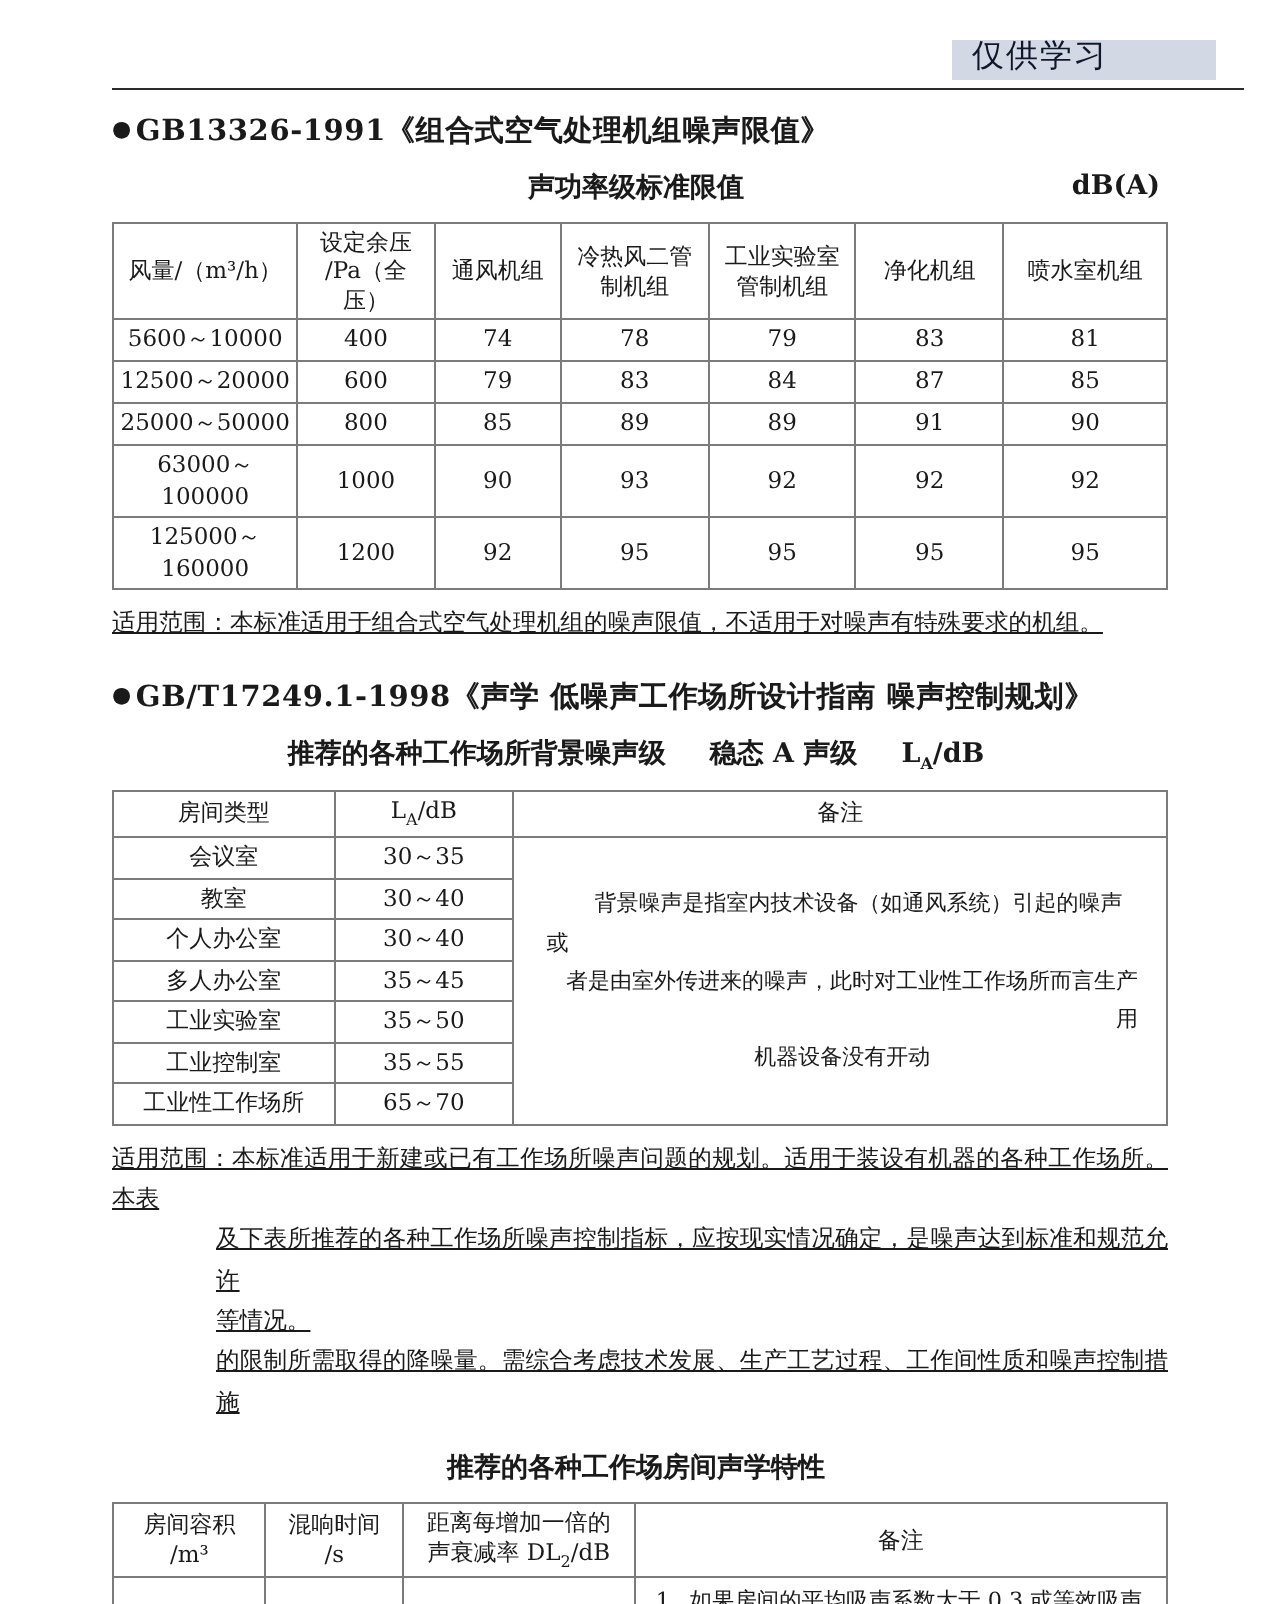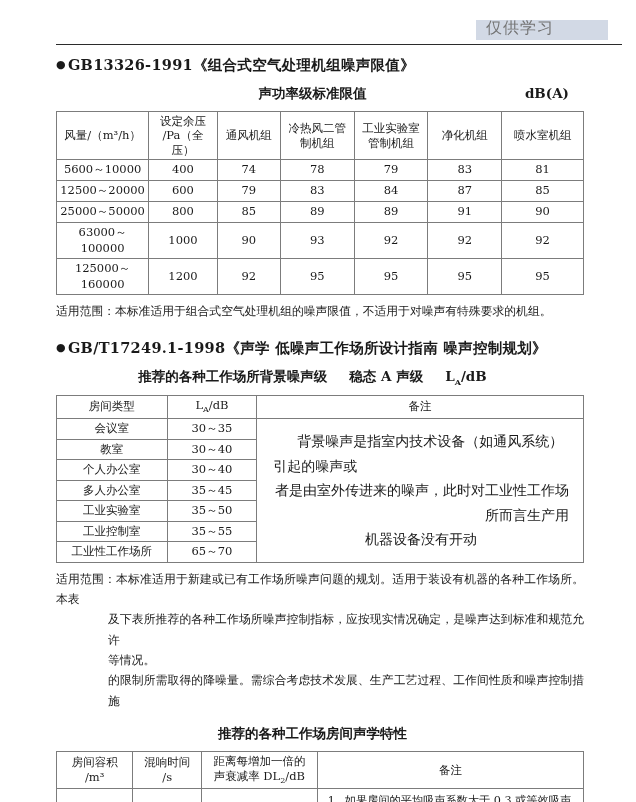--- a/index.html
+++ b/index.html
@@ -41,21 +41,21 @@
     background: #c3ccdc;
     opacity: .75;
   }
   .watermark-txt {
     position: absolute;
     left: 44px;
     top: 0px;
     font-family: Liberation Serif, serif;
     font-size: 16px;
     letter-spacing: 1px;
-    color: #737373;
+    color: #0f172a;
     white-space: nowrap;
   }
 
   .top-rule {
     position: absolute;
     top: 44px;
     left: 56px;
     right: 14px;
     border-top: 1.6px solid #2b2b2b;
   }
@@ -79,21 +79,21 @@
   .std-heading .bullet {
     font-size: 11px;
     vertical-align: 2px;
     margin-right: 2px;
   }
 
   .tbl-title {
     font-size: 13.5px;
     font-weight: bold;
     text-align: center;
-    margin: 0 15px 8px 0;
+    margin: 0 4px 8px 0;
     position: relative;
   }
   .tbl-title .unit-right {
     position: absolute;
     right: 0;
     top: 0;
     font-weight: bold;
     font-family: "DejaVu Serif", "Liberation Serif", serif;
   }
   .tbl-title .inline-gap { display: inline-block; width: 22px; }
@@ -115,21 +115,21 @@
   }
 
   .t1 td, .t1 th { height: 21px; }
   .t1 .hdr td { height: 29px; line-height: 1.25; }
 
   .t2 td { height: 19.5px; }
   .t2 .note-cell {
     text-align: left;
     padding: 4px 14px 4px 16px;
     line-height: 1.75;
-    font-size: 14px;
+    font-size: 11px;
   }
   .t2 .note-inner { text-align: center; }
 
   .t3 .hdr td { height: 34px; line-height: 1.3; }
   .t3 td { height: 22px; }
   .t3 .note-cell {
     text-align: left;
     padding: 3px 8px 3px 10px;
     line-height: 1.62;
     font-size: 11.2px;
@@ -140,20 +140,21 @@
   }
   .t3 .note-num { width: 12px; flex: none; }
   .t3 .note-body { flex: 1; }
 
   
   .para {
     font-size: 11.8px;
     line-height: 1.72;
     margin: 6px 0 0 0;
     text-align: justify;
+    text-decoration: underline;
   }
   .para .hang {
     display: block;
     padding-left: 52px;
   }
   .para .first-line { display: block; }
   .spacer-14 { height: 14px; }
   .spacer-18 { height: 18px; }
 
   sub { font-size: 8px; }

